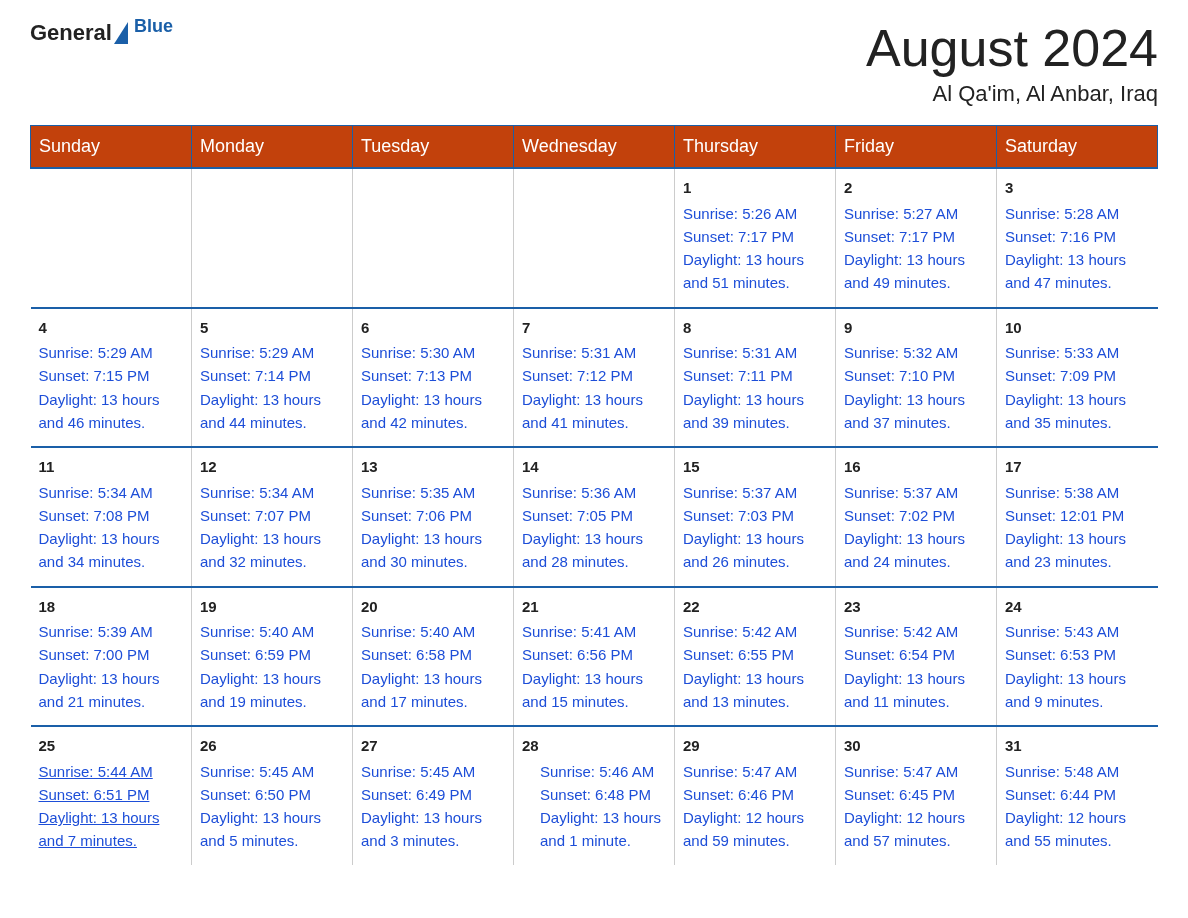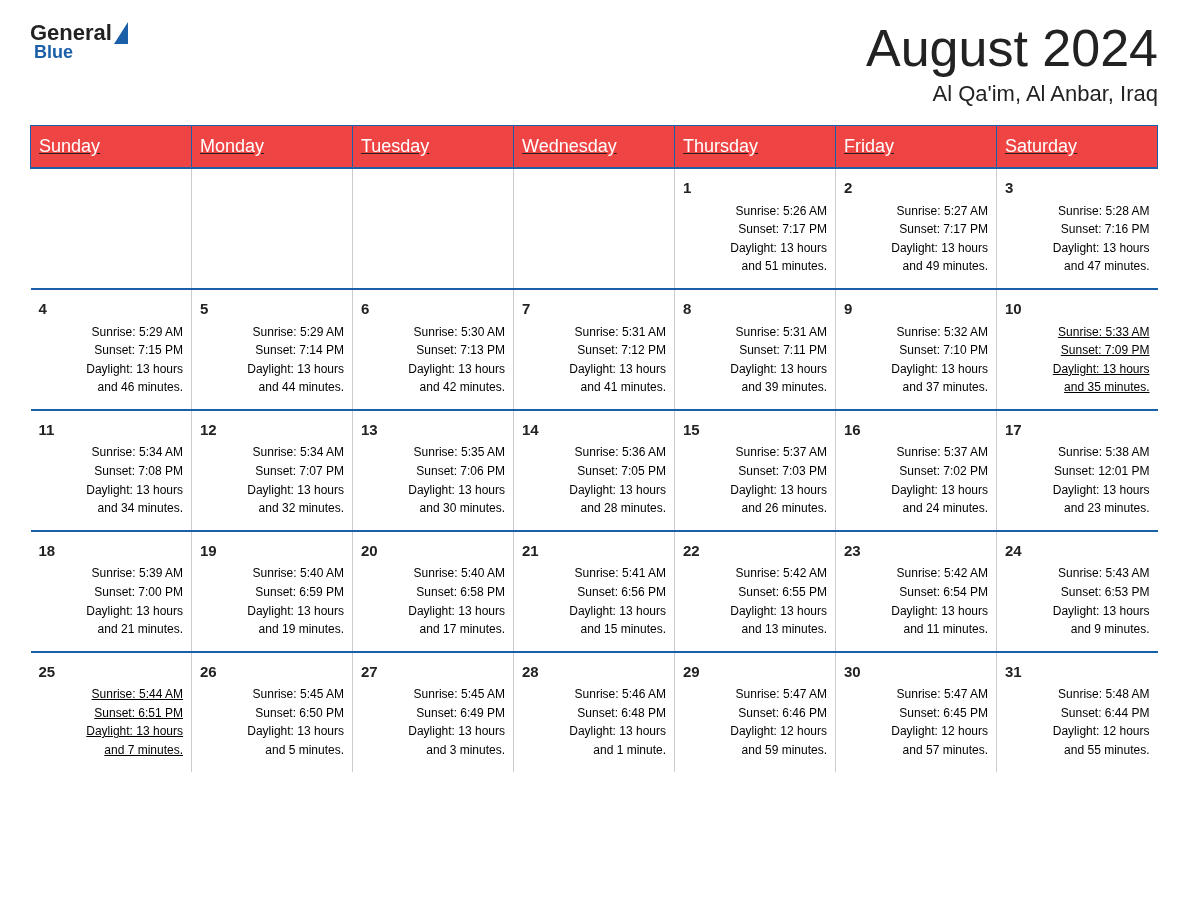--- a/index.html
+++ b/index.html
@@ -12,21 +12,20 @@
       padding: 20px 30px;
     }
     .header {
       display: flex;
       align-items: flex-start;
       justify-content: space-between;
       margin-bottom: 18px;
     }
     .logo {
       display: flex;
-      flex-direction: column;
       align-items: flex-start;
     }
     .logo-top {
       display: flex;
       align-items: center;
       font-size: 22px;
       font-weight: bold;
       color: #222;
     }
     .logo-top .general {
@@ -61,22 +60,21 @@
       font-size: 22px;
       color: #222;
       margin-top: 4px;
     }
     table {
       width: 100%;
       border-collapse: collapse;
       table-layout: fixed;
     }
     thead tr {
-      background-color: #ef4444;
-      text-decoration: underline;
+      background-color: #c2410c;
     }
     thead th {
       color: #fff;
       font-size: 18px;
       font-weight: normal;
       padding: 10px 8px;
       text-align: left;
       border: 1px solid #1a5fa8;
     }
     tbody tr {
@@ -94,24 +92,23 @@
       border-right: none;
     }
     .day-number {
       font-size: 15px;
       font-weight: bold;
       color: #222;
       display: block;
       margin-bottom: 2px;
     }
     .day-info {
-      color: #000000;
-      font-size: 12px;
+      color: #1d4ed8;
+      font-size: 15px;
       line-height: 1.55;
-      text-align: right;
     }
     .empty-cell {
       background: #fff;
     }
   </style>
 </head>
 <body>
 
 <div class="header">
   <div class="logo">
@@ -205,21 +202,21 @@
         </td>
         <td>
           <span class="day-number">9</span>
           <div class="day-info" style="white-space: pre-line;">Sunrise: 5:32 AM
 Sunset: 7:10 PM
 Daylight: 13 hours
 and 37 minutes.</div>
         </td>
         <td>
           <span class="day-number">10</span>
-          <div class="day-info" style="white-space: pre-line; text-decoration: underline;">Sunrise: 5:33 AM
+          <div class="day-info" style="white-space: pre-line;">Sunrise: 5:33 AM
 Sunset: 7:09 PM
 Daylight: 13 hours
 and 35 minutes.</div>
         </td>
       </tr>
       <tr>
         <td>
           <span class="day-number">11</span>
           <div class="day-info" style="white-space: pre-line;">Sunrise: 5:34 AM
 Sunset: 7:08 PM
@@ -337,21 +334,21 @@
         </td>
         <td>
           <span class="day-number">27</span>
           <div class="day-info" style="white-space: pre-line;">Sunrise: 5:45 AM
 Sunset: 6:49 PM
 Daylight: 13 hours
 and 3 minutes.</div>
         </td>
         <td>
           <span class="day-number">28</span>
-          <div class="day-info" style="white-space: pre-line;">Sunrise: 5:46 AM
+          <div class="day-info" style="white-space: pre-line; margin-left: 18px;">Sunrise: 5:46 AM
 Sunset: 6:48 PM
 Daylight: 13 hours
 and 1 minute.</div>
         </td>
         <td>
           <span class="day-number">29</span>
           <div class="day-info" style="white-space: pre-line;">Sunrise: 5:47 AM
 Sunset: 6:46 PM
 Daylight: 12 hours
 and 59 minutes.</div>

